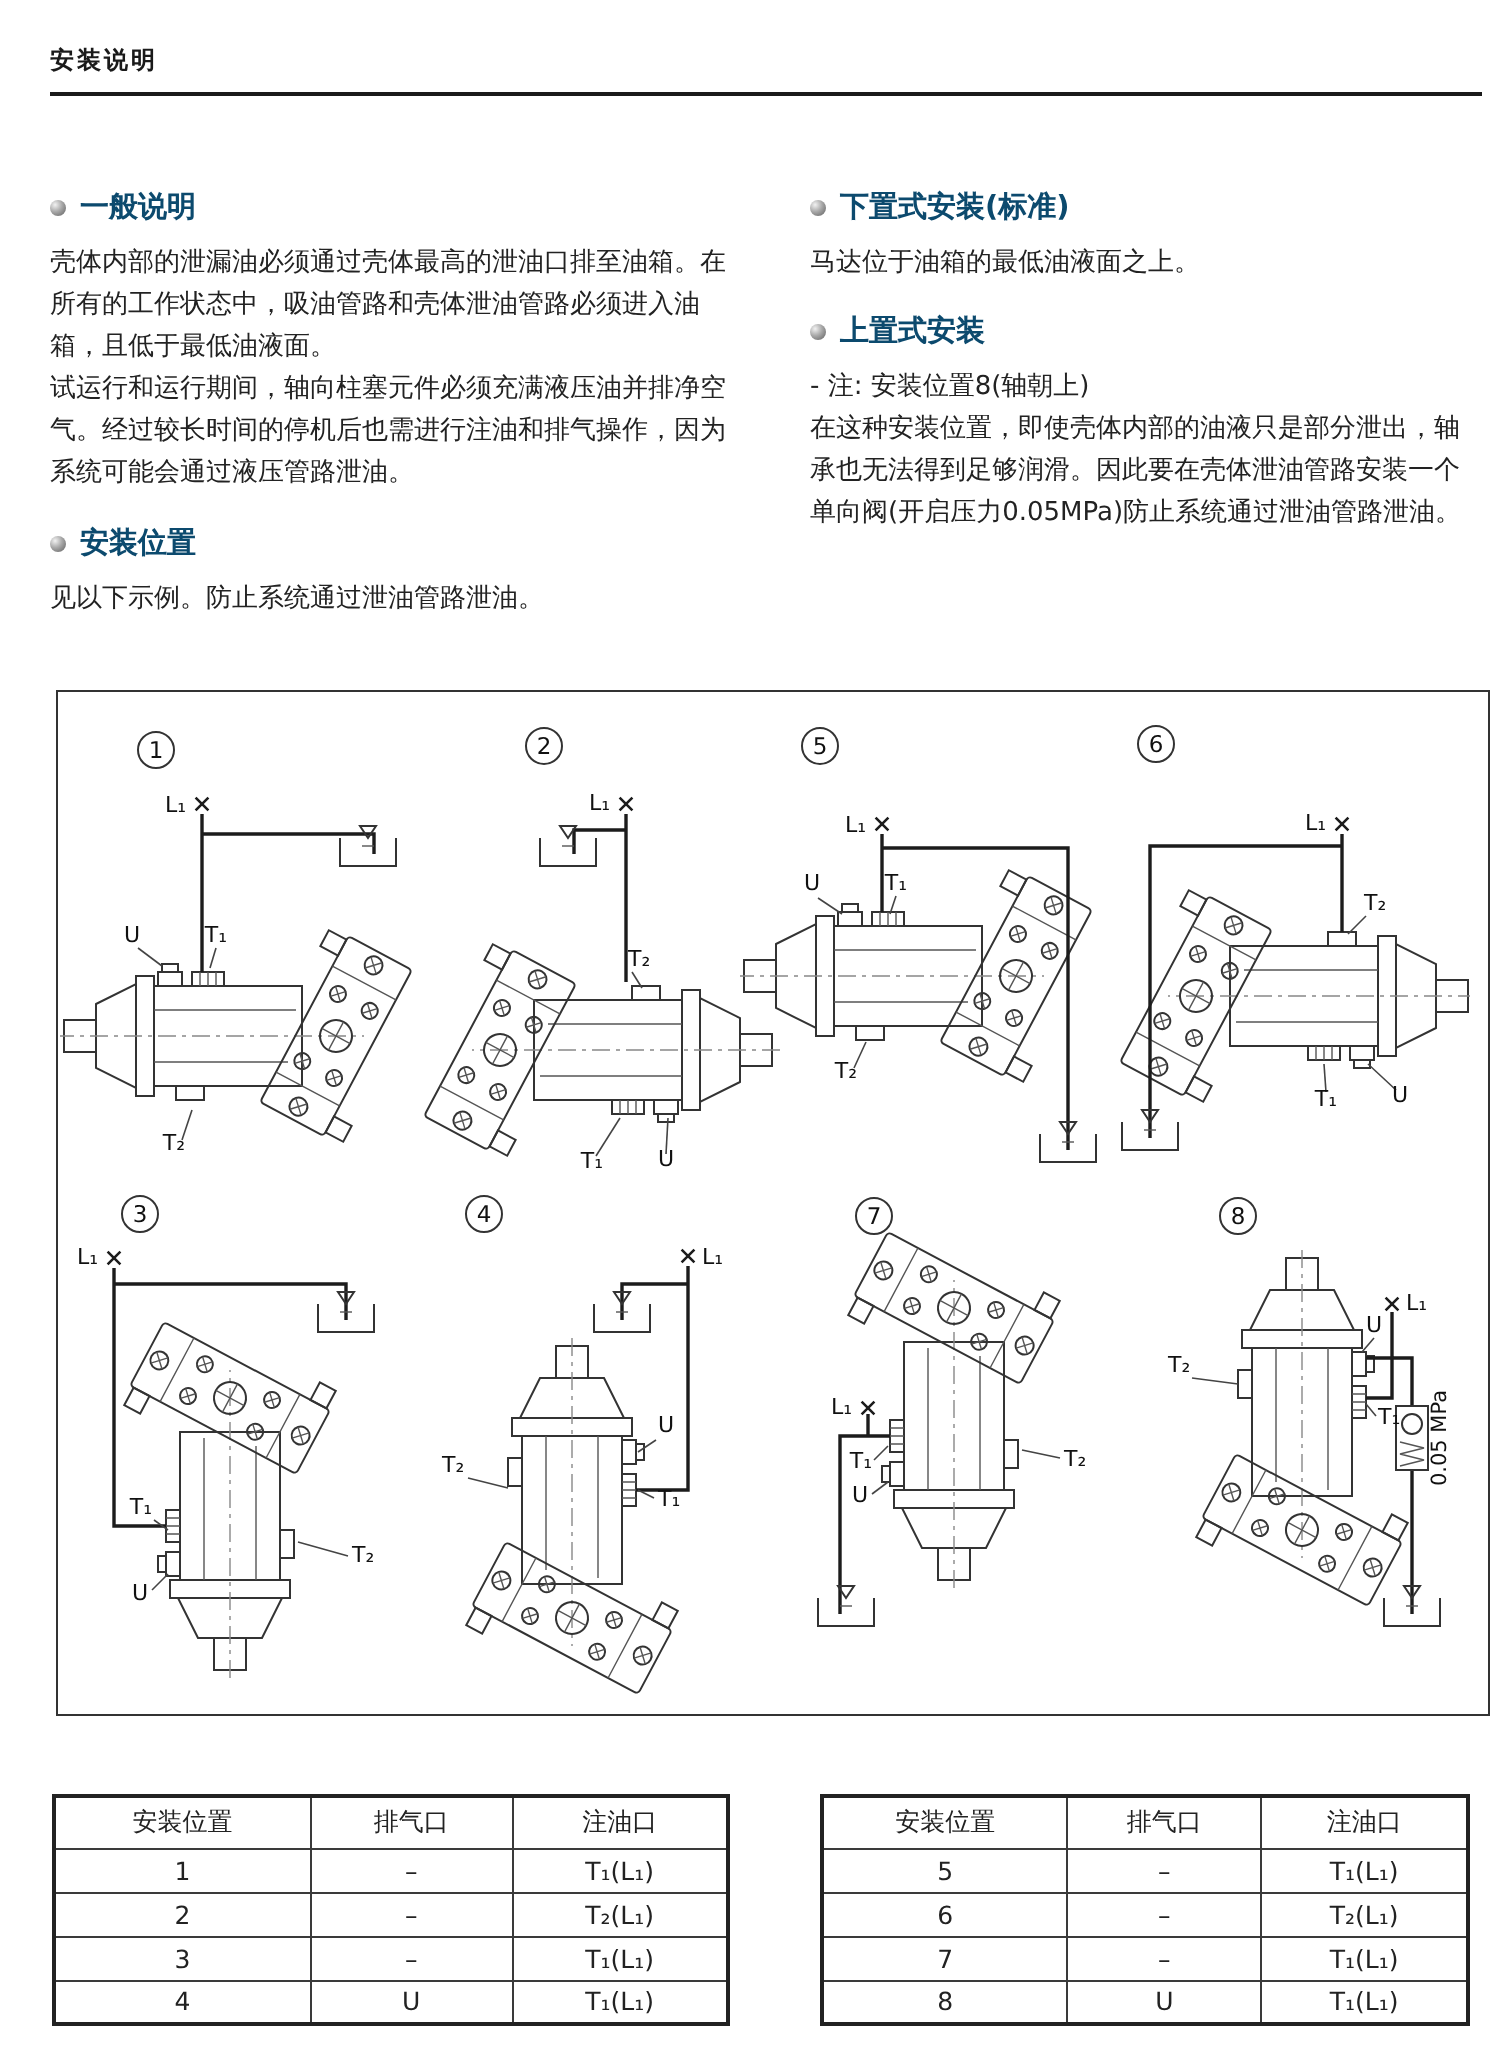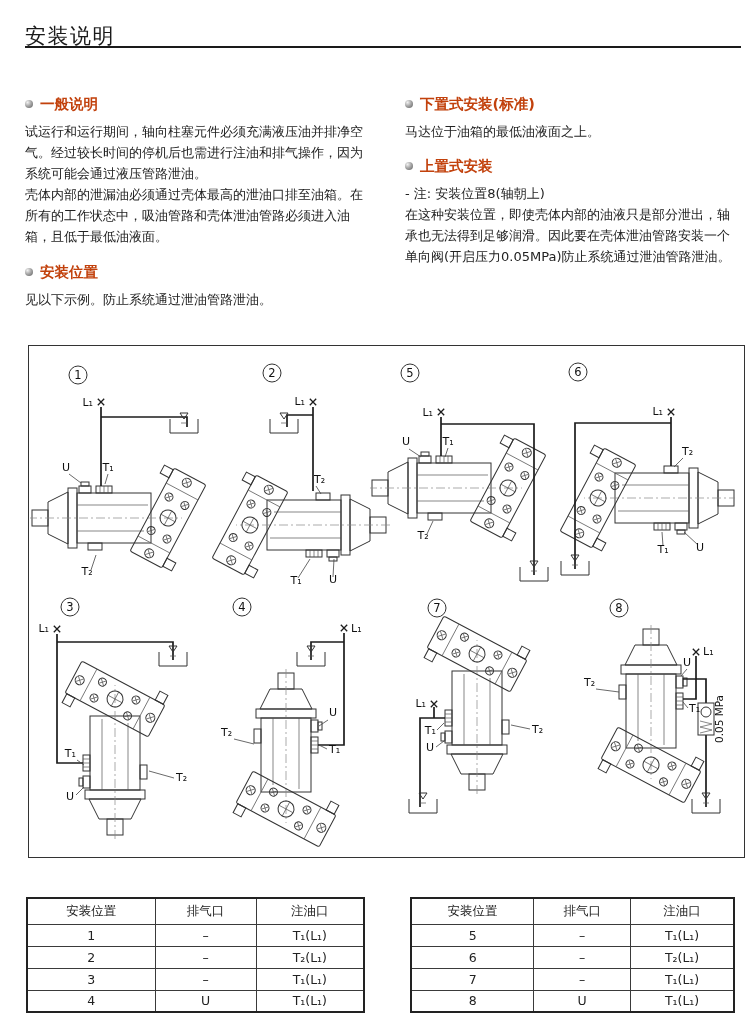--- a/index.html
+++ b/index.html
@@ -1,27 +1,27 @@
 <!DOCTYPE html>
 <html><head>
 <meta charset="utf-8">
 <style>
   *{margin:0;padding:0;box-sizing:border-box}
   html,body{width:750px;height:1032px;background:#fff}
   body{font-family:"DejaVu Sans","Liberation Sans",sans-serif;color:#1a1a1a;position:relative;overflow:hidden}
   .page{position:absolute;inset:0;background:#fff}
 
-  .doc-title{position:absolute;left:25px;top:22px;font-size:21px;font-weight:normal;letter-spacing:1.5px}
+  .doc-title{position:absolute;left:25px;top:22px;font-size:12px;font-weight:bold;letter-spacing:1.5px}
   .title-rule{position:absolute;left:25px;top:46px;width:716px;border-top:2px solid #1a1a1a}
 
   .col{position:absolute;top:94px;font-size:13px;line-height:21px;color:#222}
   .col.leftc{left:25px;width:350px}
   .col.rightc{left:405px;width:334px}
   .col p{margin:0}
-  h3.sec{font-size:14.5px;font-weight:bold;color:#c2410c;margin:0 0 7px 0;display:flex;align-items:center;line-height:20px}
+  h3.sec{font-size:14.5px;font-weight:bold;color:#0c4a6e;margin:0 0 7px 0;display:flex;align-items:center;line-height:20px}
   h3.sec.mt1{margin-top:15px}
   h3.sec.mt2{margin-top:14px}
   .bullet{display:inline-block;width:8px;height:8px;border-radius:50%;margin-right:7px;flex:0 0 auto;
           background:radial-gradient(circle at 32% 30%, #f2f2f2 0%, #a8a8a8 45%, #5d5d5d 100%)}
 
   .figure-box{position:absolute;left:28px;top:345px;width:717px;height:513px;border:1.3px solid #333;background:#fff}
   svg.diag{position:absolute;overflow:hidden}
   .ln{fill:none;stroke:#333;stroke-width:1}
   .thin{fill:none;stroke:#555;stroke-width:.7}
   .cl{fill:none;stroke:#888;stroke-width:.7;stroke-dasharray:9 3 2 3}
@@ -47,22 +47,22 @@
 <div class="page">
 
   <div class="doc-title">安装说明</div>
   <div class="title-rule"></div>
 
   <div class="col leftc">
     <h3 class="sec">
       <span class="bullet"></span>
       <span>一般说明</span>
     </h3>
+    <p>壳体内部的泄漏油必须通过壳体最高的泄油口排至油箱。在所有的工作状态中，吸油管路和壳体泄油管路必须进入油箱，且低于最低油液面。</p>
     <p>试运行和运行期间，轴向柱塞元件必须充满液压油并排净空气。经过较长时间的停机后也需进行注油和排气操作，因为系统可能会通过液压管路泄油。</p>
-    <p>壳体内部的泄漏油必须通过壳体最高的泄油口排至油箱。在所有的工作状态中，吸油管路和壳体泄油管路必须进入油箱，且低于最低油液面。</p>
     <h3 class="sec mt1">
       <span class="bullet"></span>
       <span>安装位置</span>
     </h3>
     <p>见以下示例。防止系统通过泄油管路泄油。</p>
   </div>
 
   <div class="col rightc">
     <h3 class="sec">
       <span class="bullet"></span>

